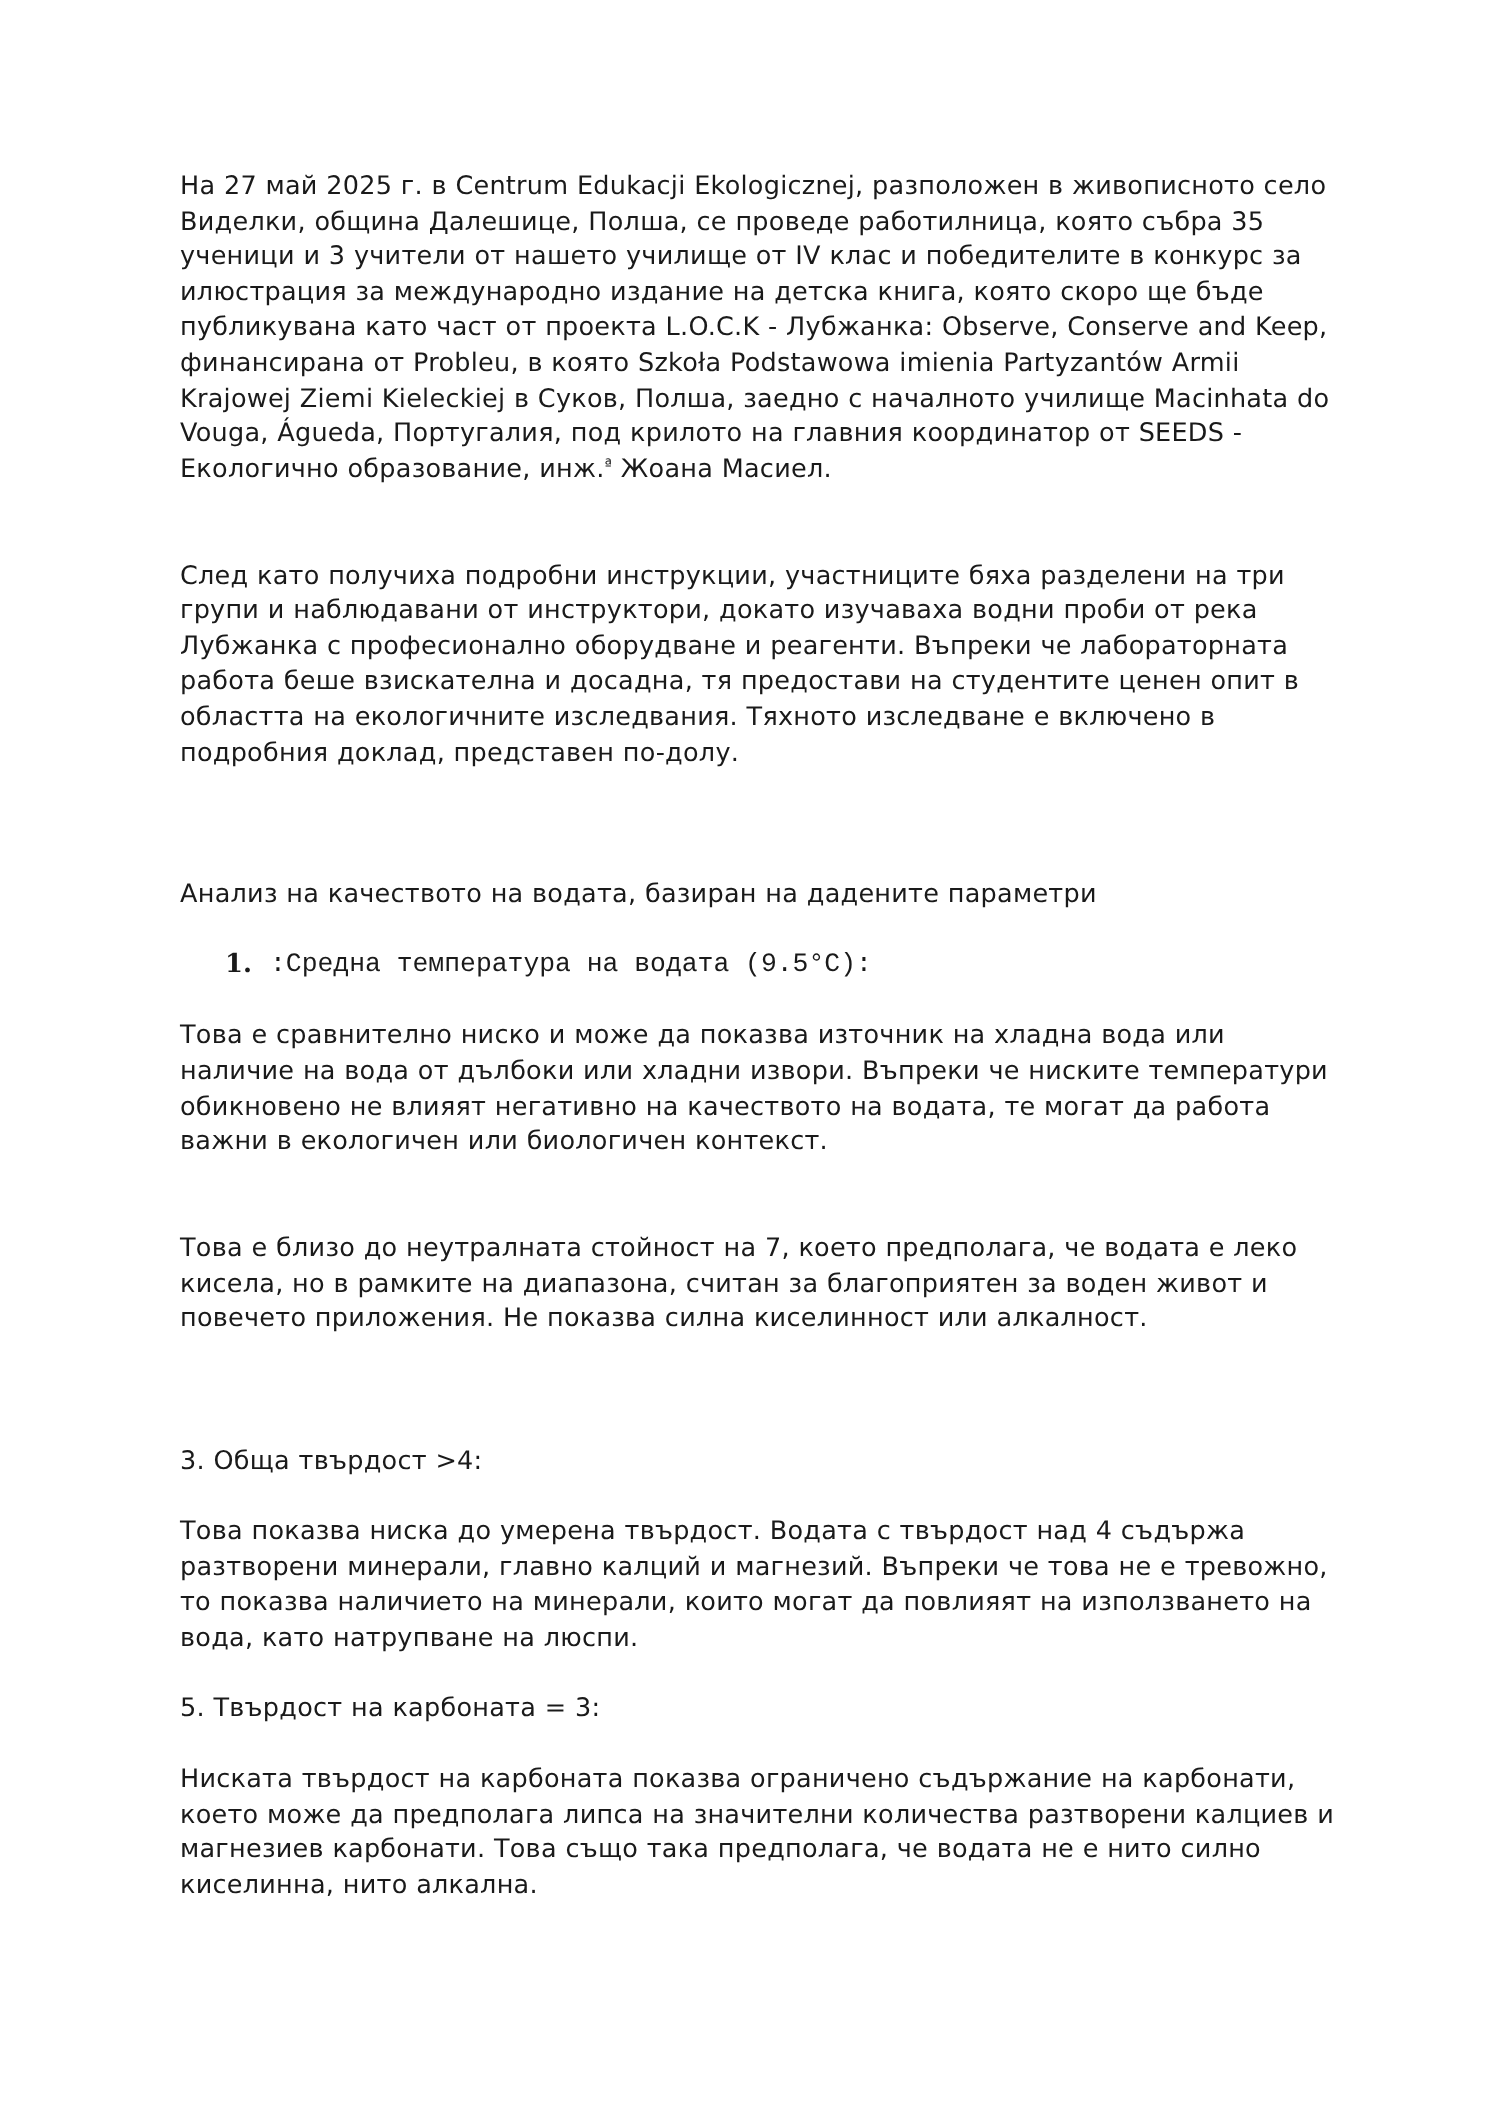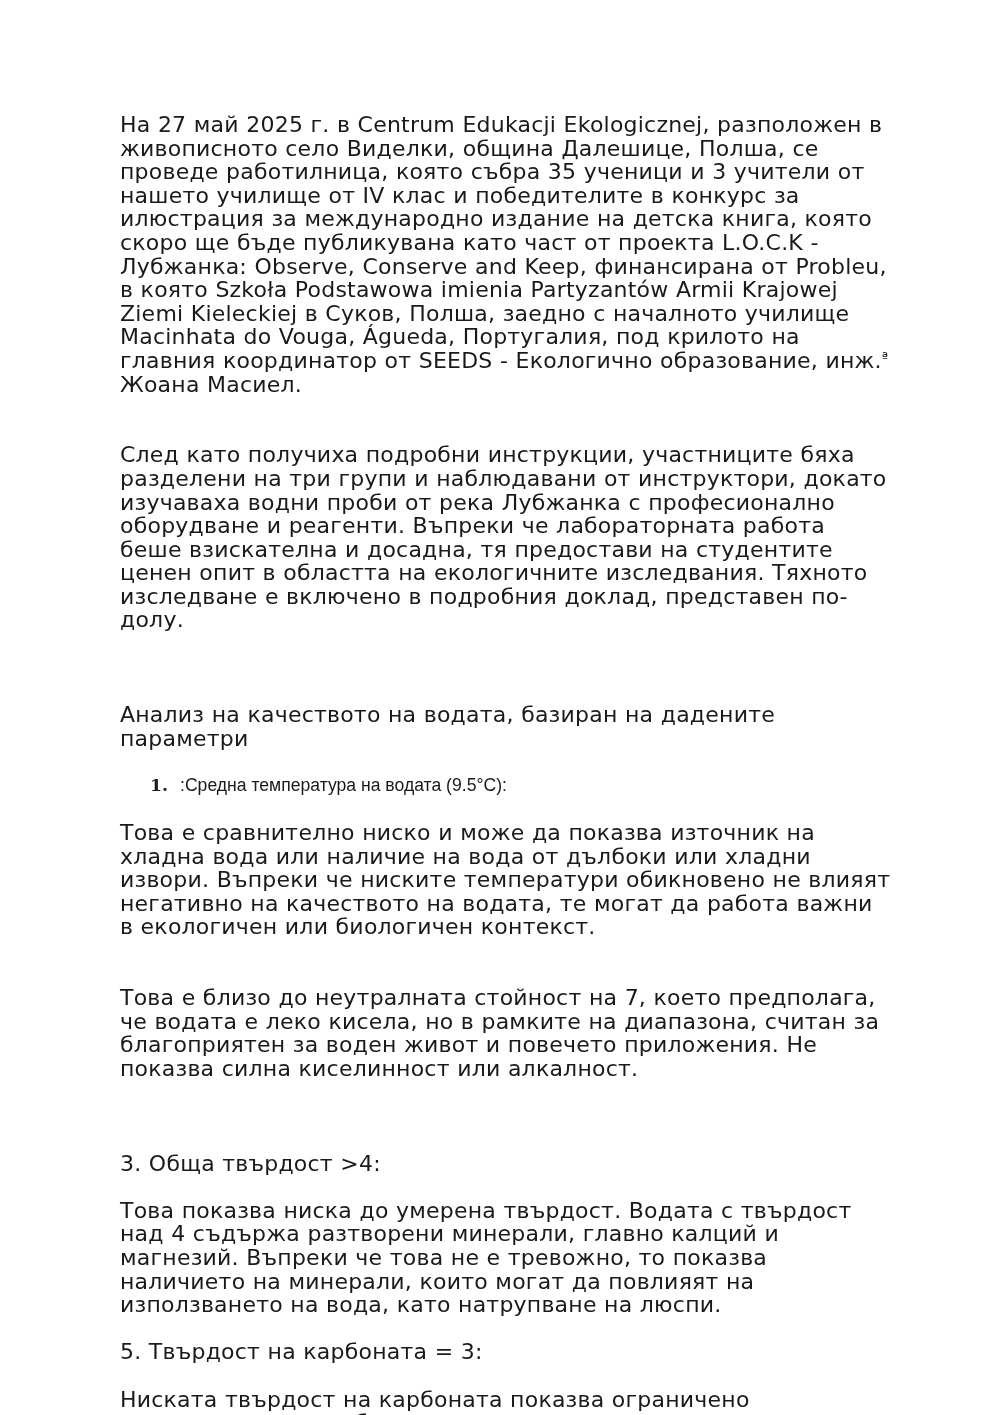--- a/index.html
+++ b/index.html
@@ -24,21 +24,21 @@
     box-sizing: border-box;
     padding: 113px 110px 0 120px;
   }
 
   .doc-body {
     width: 772px;
   }
 
   p.para {
     margin: 0 0 0 0;
-    font-size: 22px;
+    font-size: 17px;
     line-height: 23.6px;
     text-align: left;
     letter-spacing: 0.01em;
     word-spacing: 0.01em;
     color: #1a1a1a;
   }
 
   
   .gap-sm { height: 23.6px; }
   .gap-lg { height: 71px; }
@@ -55,21 +55,21 @@
   }
   .list-marker {
     font-family: "DejaVu Serif", "Liberation Serif", serif;
     font-weight: bold;
     font-size: 17.2px;
     line-height: 23.6px;
     min-width: 30px;
     flex: 0 0 auto;
   }
   .list-text {
-    font-family: Liberation Sans, sans-serif;
+    font-family: Liberation Mono, monospace;
     flex: 1 1 auto;
   }
 
   sup.ord {
     font-size: 0.62em;
     vertical-align: 0.42em;
     line-height: 0;
   }
 </style>
 </head>

